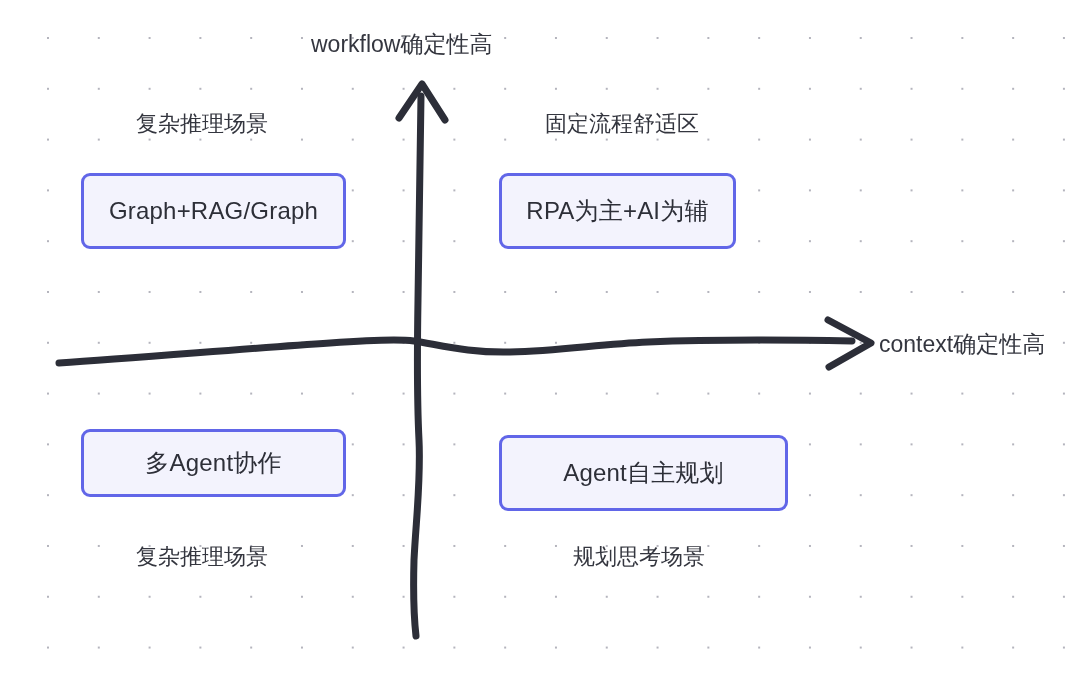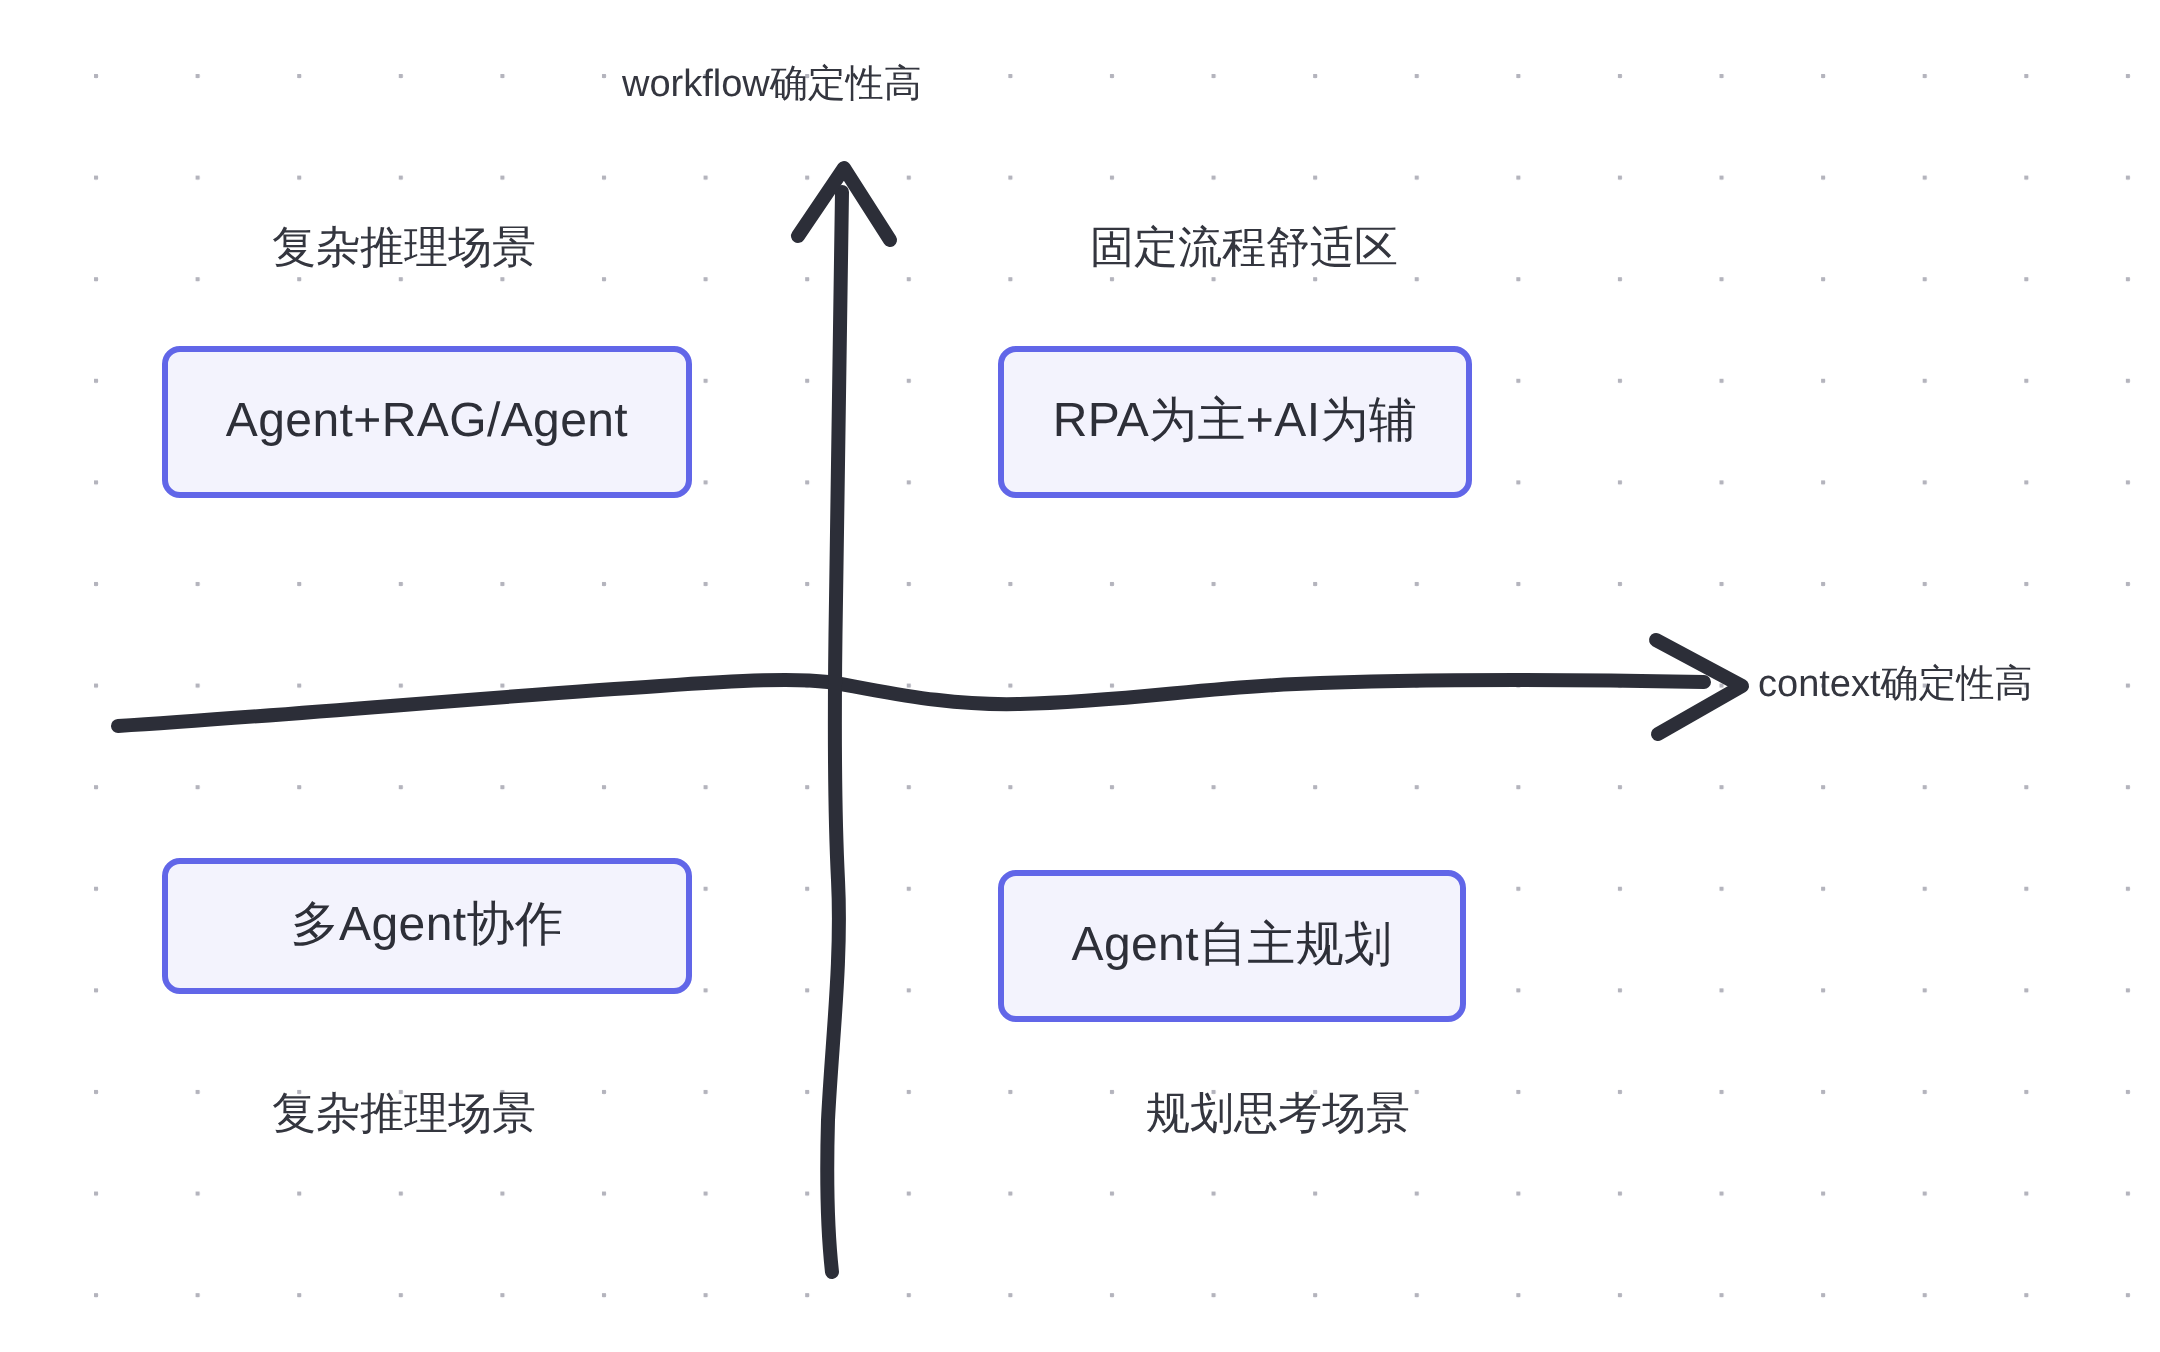--- a/index.html
+++ b/index.html
@@ -45,40 +45,40 @@
     color: #2d2f38;
     font-size: 24px;
     letter-spacing: 0.2px;
     line-height: 1;
     white-space: nowrap;
   }
 
   .box-tl { left: 81px;  top: 173px; width: 265px; height: 76px; }
   .box-tr { left: 499px; top: 173px; width: 237px; height: 76px; }
   .box-bl { left: 81px;  top: 429px; width: 265px; height: 68px; }
-  .box-br { left: 499px; top: 435px; width: 234px; height: 76px; }
+  .box-br { left: 499px; top: 435px; width: 289px; height: 76px; }
 
   
   .caption {
     position: absolute;
     color: #34363f;
     font-size: 22px;
     line-height: 1;
     white-space: nowrap;
   }
   .cap-tl { left: 136px; top: 113px; }
   .cap-tr { left: 545px; top: 113px; }
   .cap-bl { left: 136px; top: 546px; }
   .cap-br { left: 545px; top: 546px; margin-left: 28px; }
 
   
   .axis-label {
     position: absolute;
     color: #34363f;
-    font-size: 19px;
+    font-size: 23px;
     line-height: 1;
     white-space: nowrap;
   }
   .axis-label-y { left: 311px; top: 33px; }
   .axis-label-x { left: 879px; top: 333px; }
 </style>
 </head>
 <body>
 
 <div id="canvas">
@@ -96,21 +96,21 @@
 
     <path d="M 399,118 L 422,84 L 445,120" fill="none" stroke="#2c2e38" stroke-width="7" stroke-linecap="round" stroke-linejoin="round"></path>
   </svg>
 
   <div class="axis-label axis-label-y">workflow确定性高</div>
 
   <div class="axis-label axis-label-x">context确定性高</div>
 
   <div class="caption cap-tl">复杂推理场景</div>
   <div class="concept-box box-tl">
-    <span>Agent+RAG/Agent</span>
+    <span>Graph+RAG/Graph</span>
   </div>
 
   <div class="caption cap-tr">固定流程舒适区</div>
   <div class="concept-box box-tr">
     <span>RPA为主+AI为辅</span>
   </div>
 
   <div class="concept-box box-bl">
     <span>多Agent协作</span>
   </div>

